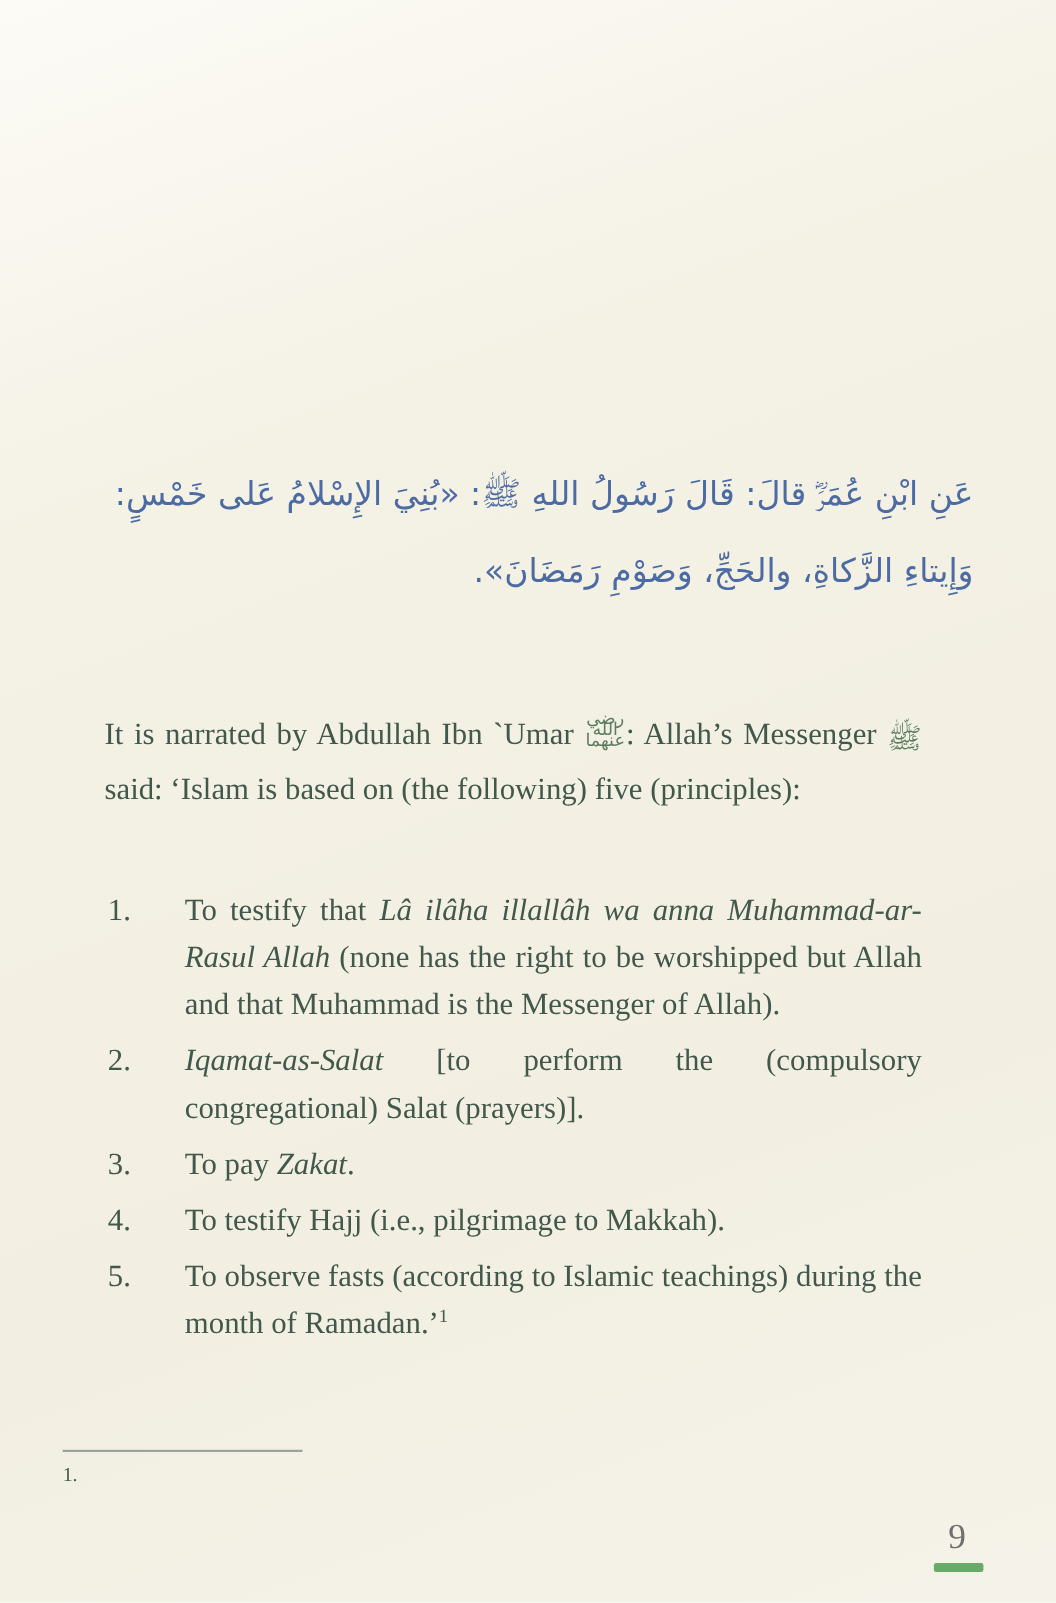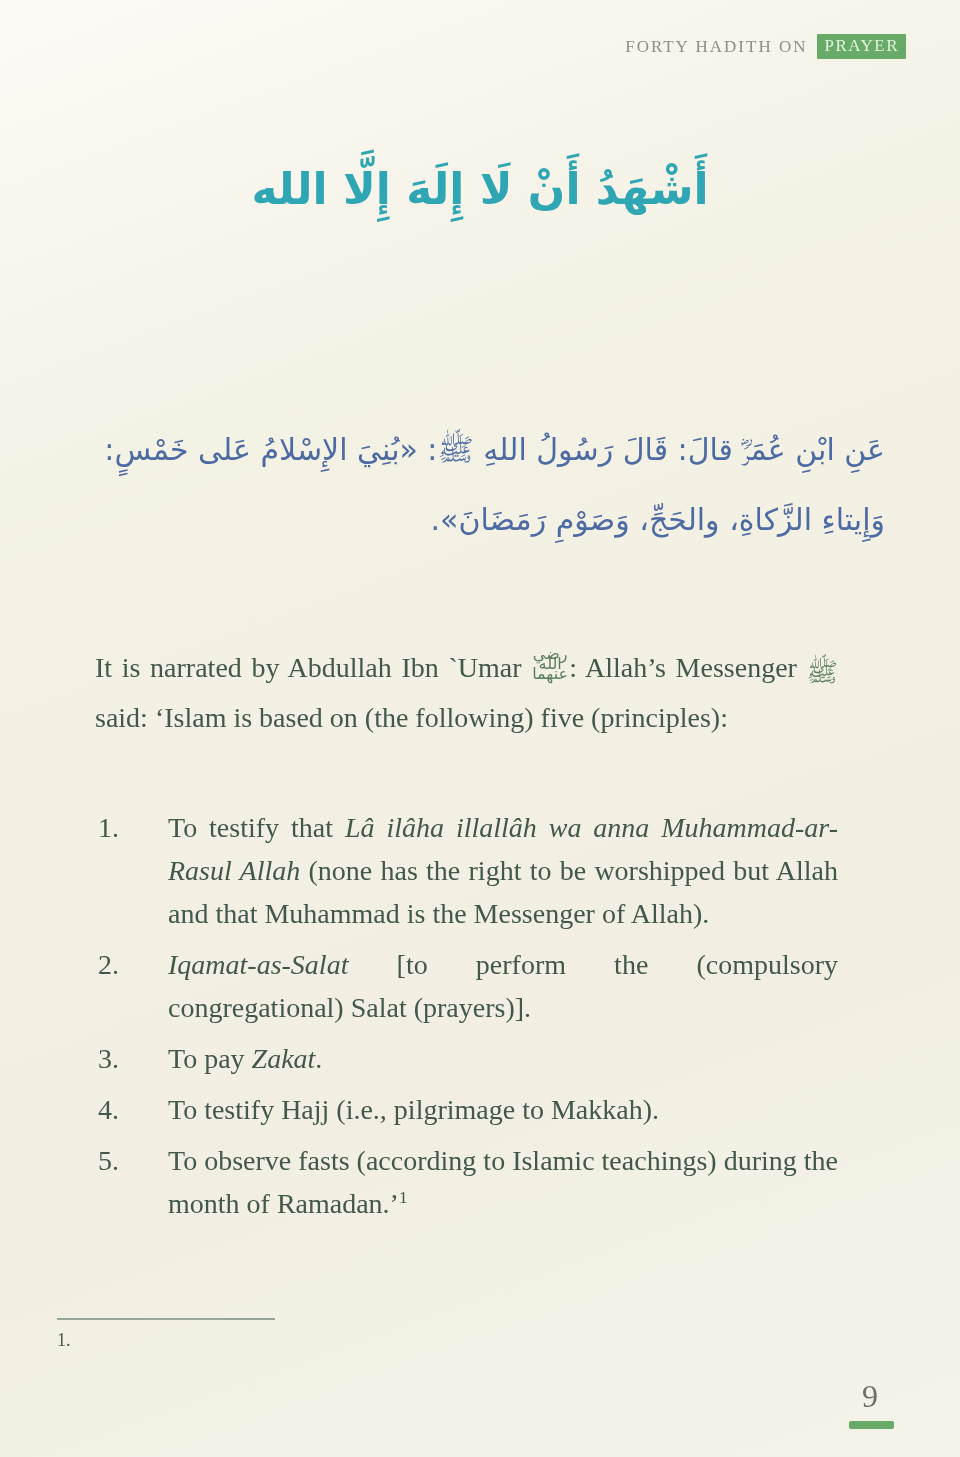--- a/index.html
+++ b/index.html
@@ -99,27 +99,22 @@
     position:absolute;top:1421px;right:66px;
     width:45px;height:8px;border-radius:2px;
     background:var(--green,#6db56d);
   }
 </style>
 </head>
 <body>
 
 <div class="page">
 
-  <div class="header">
-    <span>FORTY HADITH ON</span>
-    <span class="highlight">PRAYER</span>
-  </div>
 
   <div class="calligraphy" id="calligraphy">
-      <div>أَشْهَدُ أَنْ لَا إِلَهَ إِلَّا الله</div>
     </div>
 
 
   <div class="arabic" id="arabic-block">
       <div>عَنِ ابْنِ عُمَرَؓ قالَ: قَالَ رَسُولُ اللهِ ﷺ: «بُنِيَ الإِسْلامُ عَلى خَمْسٍ:</div>
       <div>وَإِيتاءِ الزَّكاةِ، والحَجِّ، وَصَوْمِ رَمَضَانَ».</div>
     </div>
 
   <p class="translation" id="translation"><span>It is narrated by Abdullah Ibn `Umar </span><span class="hon-medallion">رضي الله عنهما</span><span>: Allah’s Messenger </span><span class="hon-saw">ﷺ</span><span> said: ‘Islam is based on (the following) five (principles):</span></p>
 

